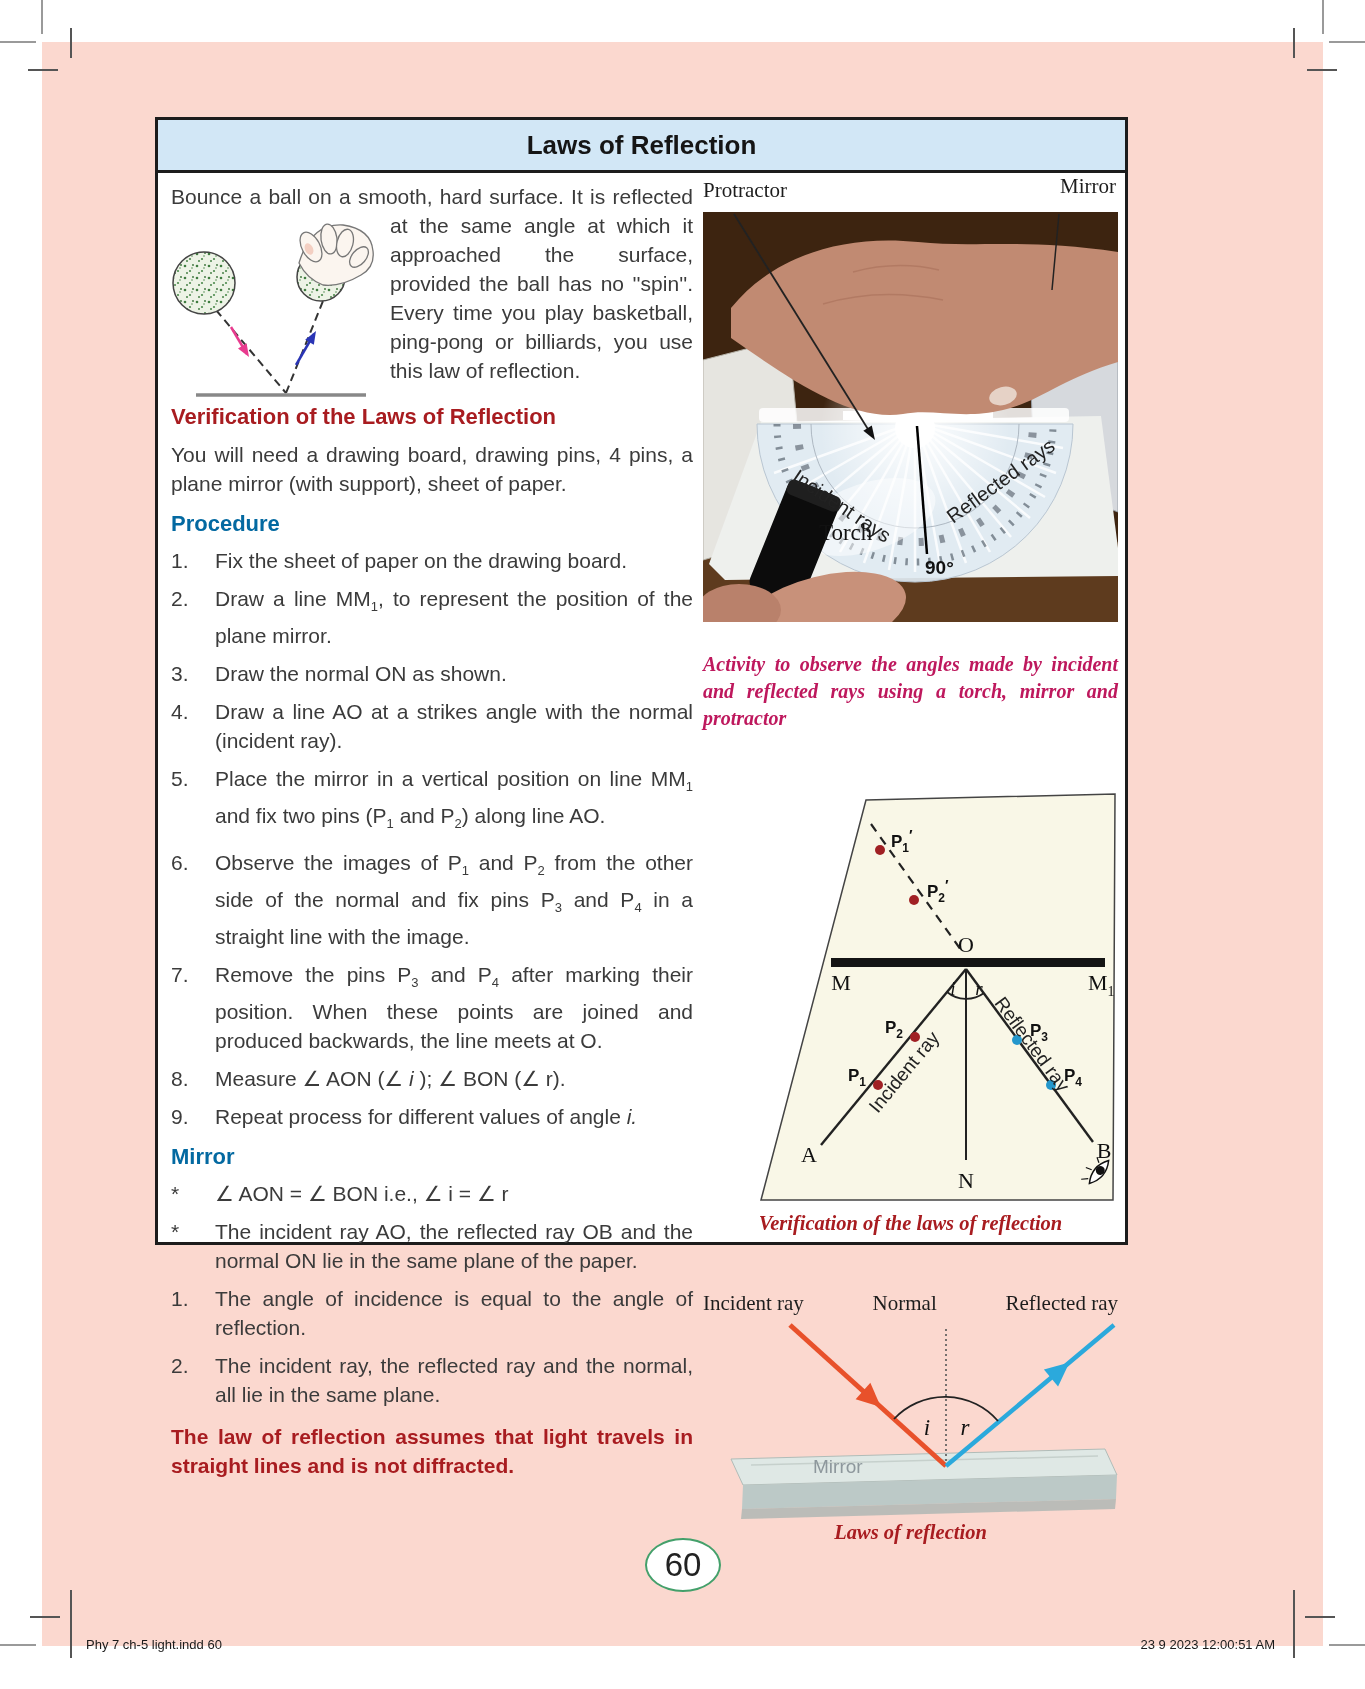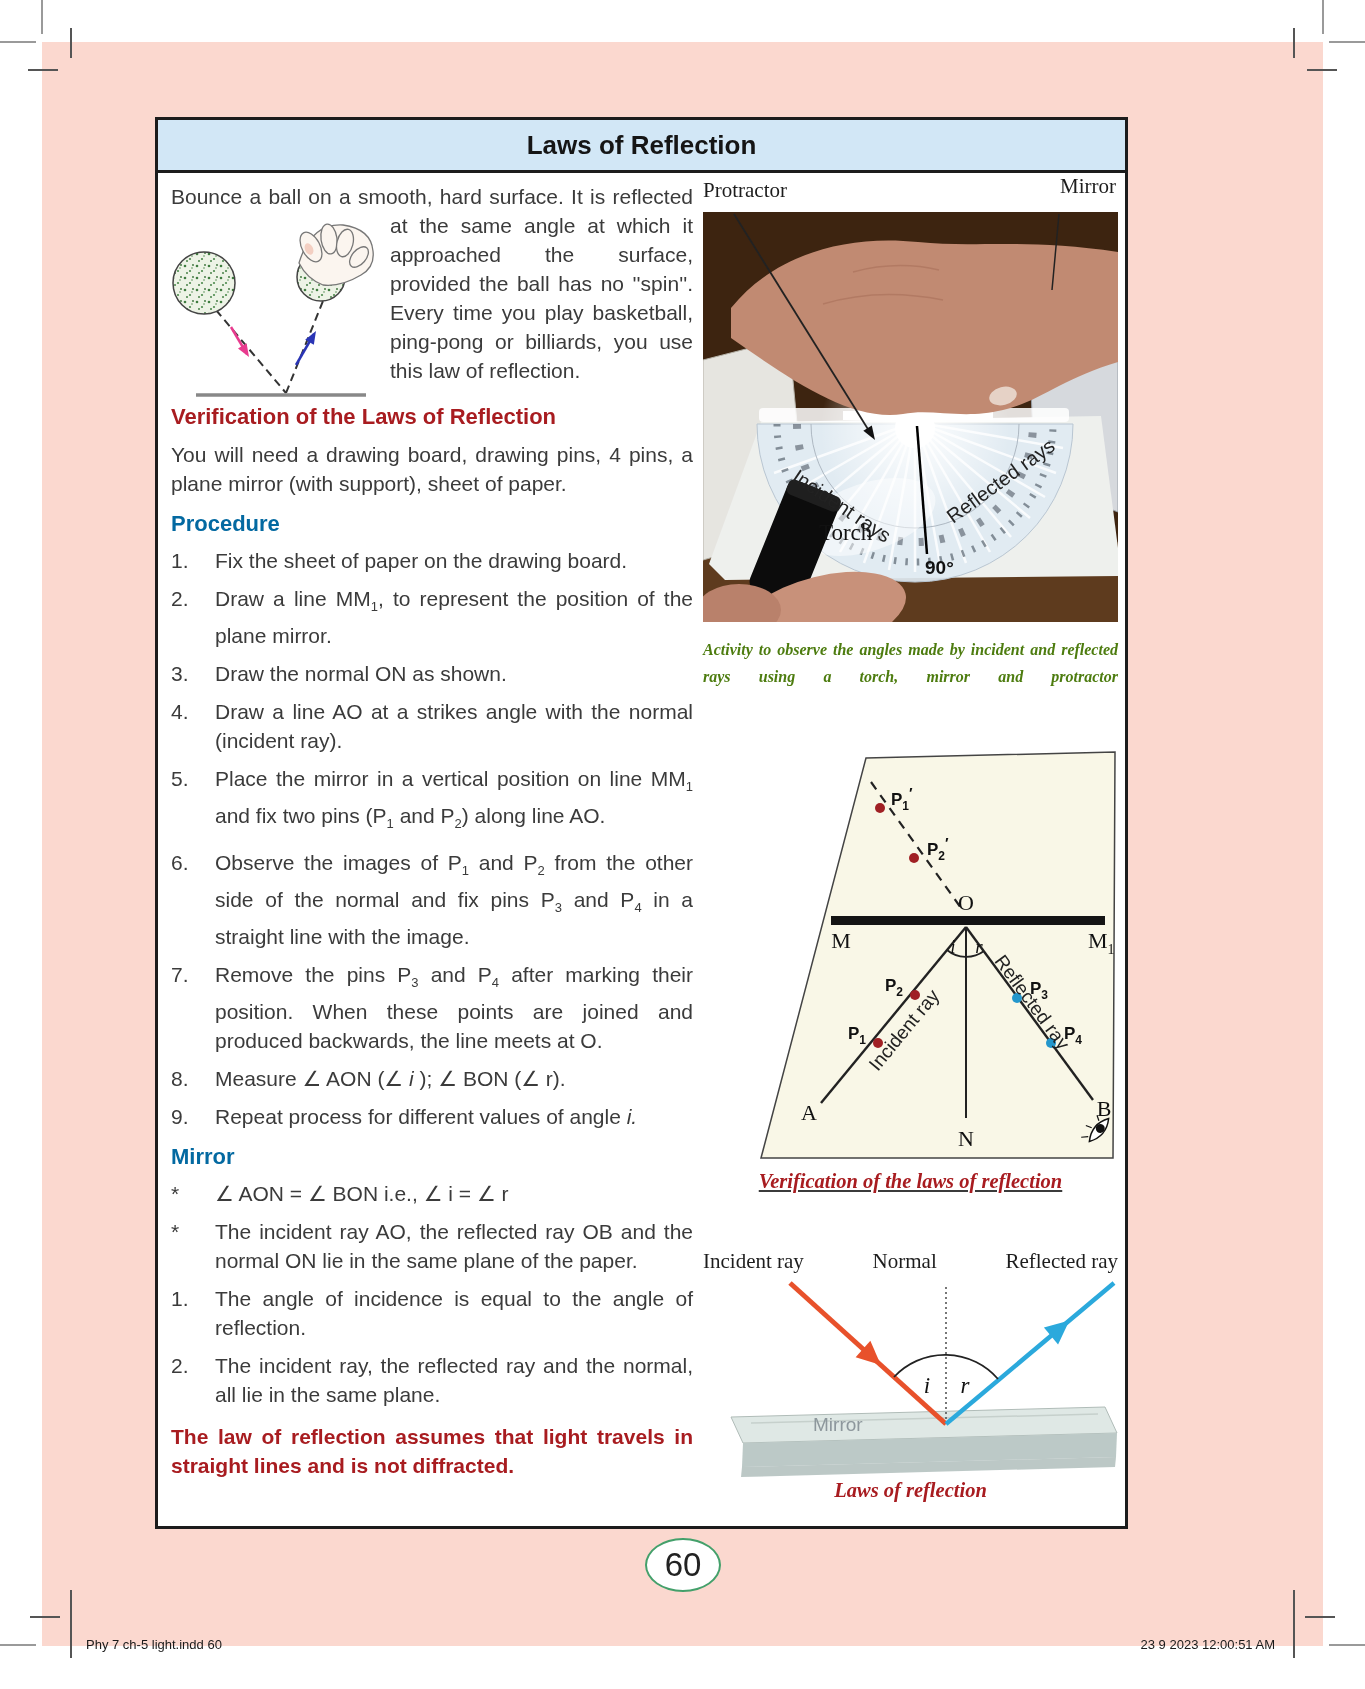--- a/index.html
+++ b/index.html
@@ -2,21 +2,21 @@
 <html><head>
 <meta charset="utf-8">
 <style>
   html,body{margin:0;padding:0;}
   body{position:relative;width:1365px;height:1689px;background:#ffffff;
        font-family:"Liberation Sans",sans-serif;color:#3b3b3b;overflow:hidden;}
   .trim{position:absolute;left:42px;top:42px;width:1281px;height:1604px;background:#fbd8cf;}
   .mark{position:absolute;background:#9a9a9a;}
   .mark.dark{background:#555;}
   
-  .box{position:absolute;left:155px;top:117px;width:973px;height:1412px;background:#fff;
+  .box{position:absolute;left:155px;top:117px;width:973px;height:1128px;background:#fff;
        border:3px solid #1c1c1c;box-sizing:border-box;}
   .titlebar{height:50px;background:#d2e7f6;border-bottom:3px solid #1c1c1c;
             display:flex;align-items:center;justify-content:center;
             font-size:26px;font-weight:bold;color:#151515;}
   .col-left{position:absolute;left:13px;top:62px;width:522px;}
   .col-right{position:absolute;left:545px;top:52px;width:415px;}
   .col-left p,.col-left .t{font-size:21px;line-height:29px;text-align:justify;}
   p{margin:0;}
   .intro{margin-bottom:0;}
   .figfloat{float:left;width:205px;height:189px;margin:4px 14px 0 0;}
@@ -26,25 +26,25 @@
   .li .n{flex:0 0 44px;font-size:21px;line-height:29px;}
   .li .t{flex:1;}
   .materials{margin:4px 0 2px;}
   .strikes{margin:10px 0 8px;}
   .note{margin-top:13px;font-weight:bold;color:#a81c20;font-size:21.5px;line-height:30px;}
   
   .photo-labels{position:relative;height:40px;font-family:"Liberation Serif",serif;
                 font-size:21px;color:#1d1d1d;}
   .photo-labels .lp{position:absolute;left:0;top:6px;}
   .photo-labels .lm{position:absolute;right:2px;top:2px;}
-  .figcap-j{margin-top:14px;font-family:"Liberation Serif",serif;font-weight:bold;font-style:italic;
-            font-size:16px;line-height:27px;color:#4d7c0f;text-align:justify;text-align-last:justify;}
+  .figcap-j{margin-top:29px;font-family:"Liberation Serif",serif;font-weight:bold;font-style:italic;
+            font-size:20px;line-height:27px;color:#be185d;text-align:justify;text-align-last:justify;}
   .figcap-c{margin-top:5px;font-family:"Liberation Serif",serif;font-weight:bold;font-style:italic;
             font-size:20.5px;color:#a81c20;text-align:center;}
-  .verif-wrap{margin-top:60px;text-decoration:underline;}
+  .verif-wrap{margin-top:60px;}
   .laws-wrap{margin-top:56px;}
   .laws-labels{display:flex;justify-content:space-between;font-family:"Liberation Serif",serif;
                font-size:21px;color:#1d1d1d;height:30px;}
   svg{display:block;}
   sub{font-size:13px;}
   
   .pagenum{position:absolute;left:645px;top:1538px;width:76px;height:54px;background:#fff;
            border:2px solid #44a06b;border-radius:50%;box-sizing:border-box;
            display:flex;align-items:center;justify-content:center;font-size:33px;color:#222;}
   .foot{position:absolute;top:1637px;font-size:13px;color:#1a1a1a;}

